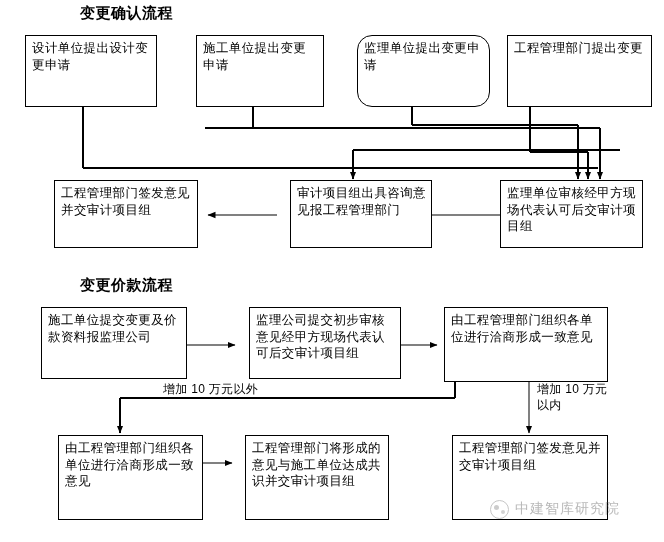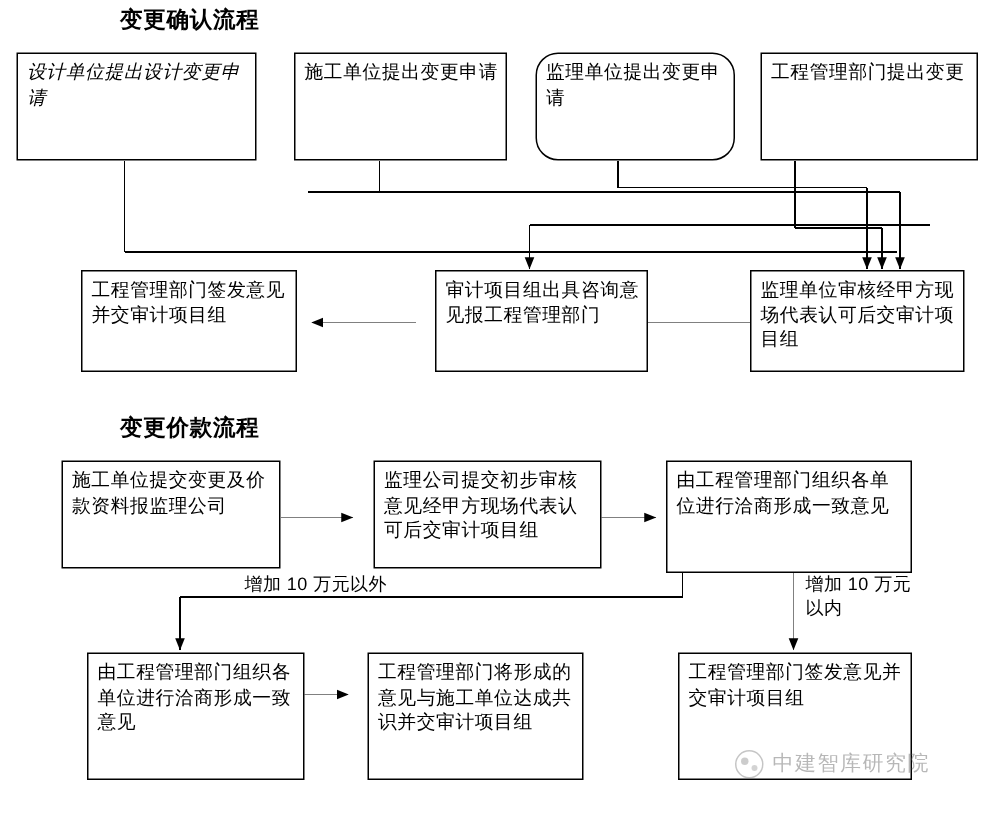--- a/index.html
+++ b/index.html
@@ -150,23 +150,23 @@
       <path d="M455,382 L455,398"></path>
       <path d="M455,398 L120,398"></path>
       <path d="M120,398 L120,433" marker-end="url(#arrowBlack)"></path>
 
       <path d="M529,382 L529,433" marker-end="url(#arrowBlack)" stroke="#808080"></path>
 
       <path d="M187,463 L232,463" marker-end="url(#arrowBlack)" stroke="#808080"></path>
     </g>
   </svg>
 
-  <div class="node" style="left:11px; top:35px; width:160px; height:72px;font-style:italic;">设计单位提出设计变更申请</div>
-
-  <div class="node" style="left:196px; top:35px; width:142px; height:72px;">施工单位提出变更申请</div>
+  <div class="node" style="left:25px; top:35px; width:132px; height:72px;">设计单位提出设计变更申请</div>
+
+  <div class="node" style="left:196px; top:35px; width:128px; height:72px;">施工单位提出变更申请</div>
 
   <div class="node" style="left:357px; top:35px; width:133px; height:72px;border-radius:15px;">监理单位提出变更申请</div>
 
   <div class="node" style="left:507px; top:35px; width:145px; height:72px;">工程管理部门提出变更</div>
 
   <div class="node" style="left:54px; top:180px; width:144px; height:68px;">工程管理部门签发意见并交审计项目组</div>
 
   <div class="node" style="left:290px; top:180px; width:142px; height:68px;">审计项目组出具咨询意见报工程管理部门</div>
 
   <div class="node" style="left:500px; top:180px; width:143px; height:68px;">监理单位审核经甲方现场代表认可后交审计项目组</div>

